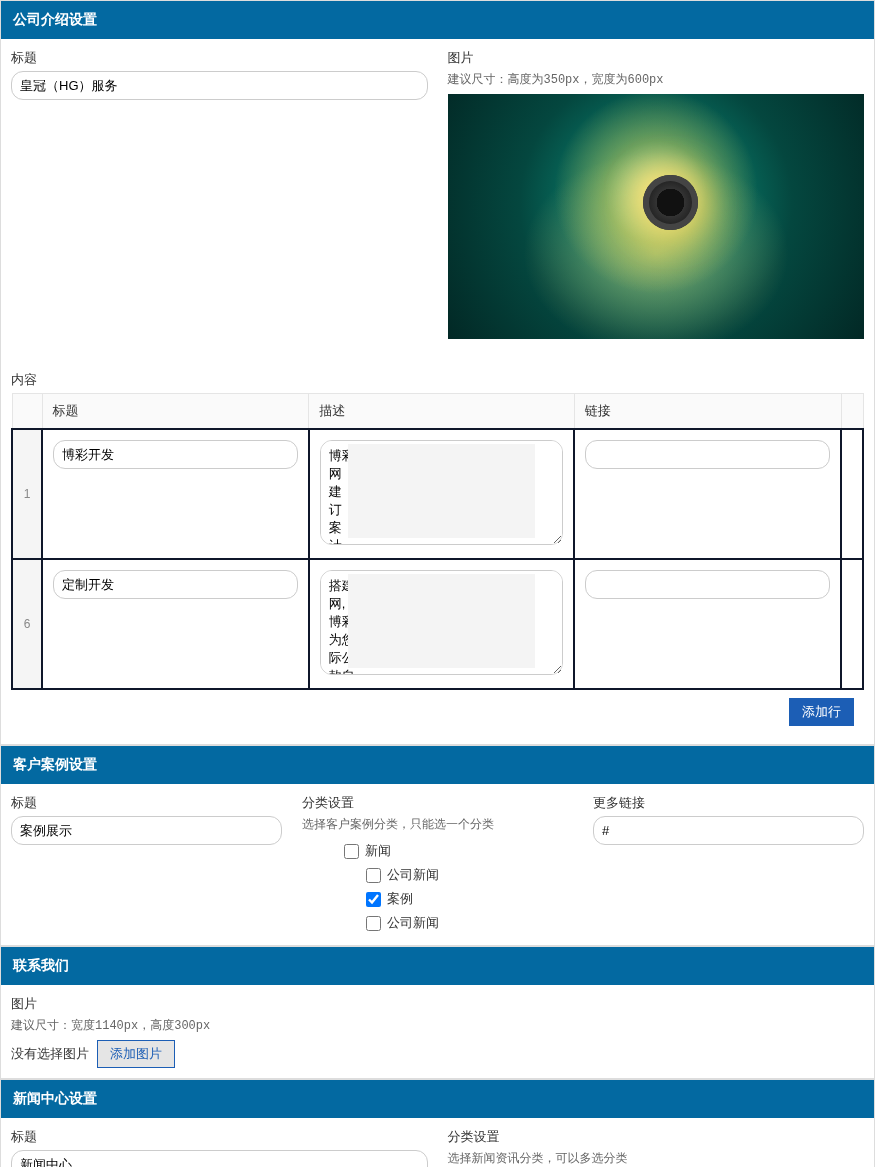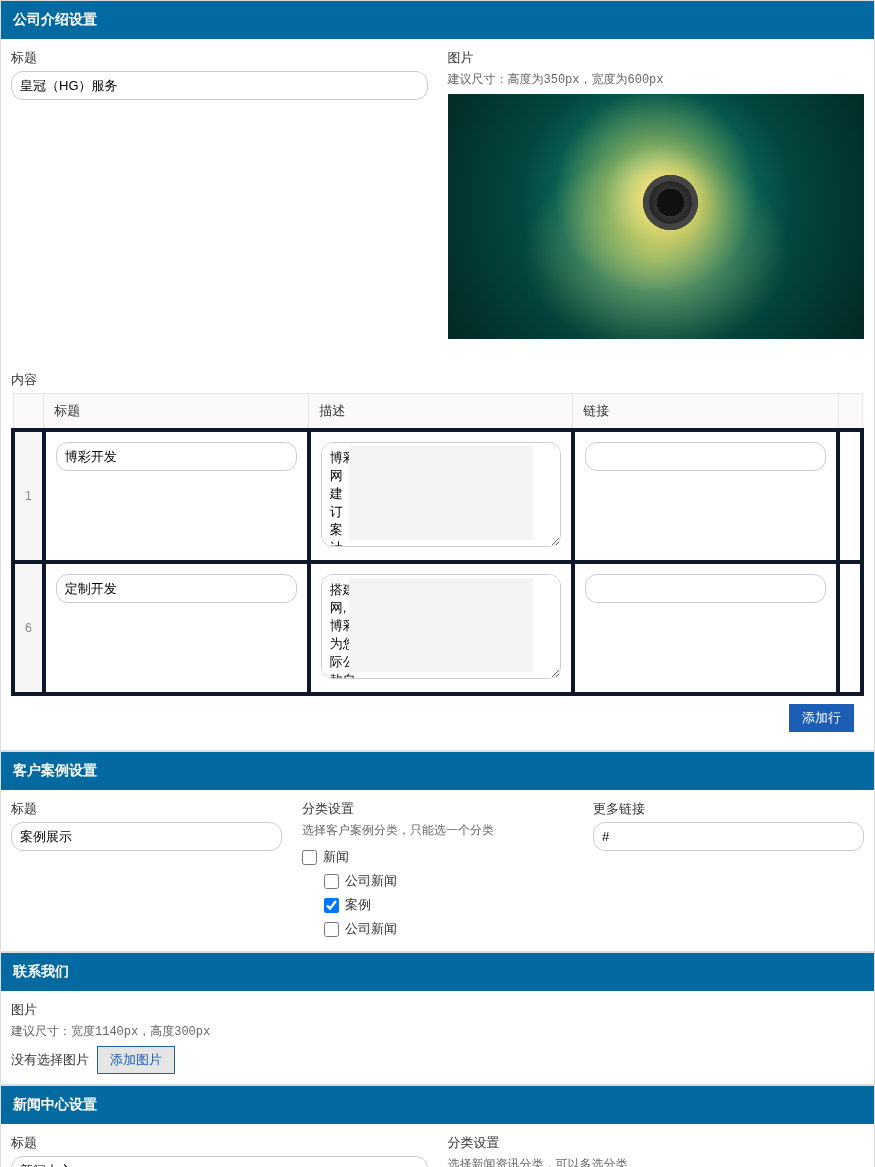--- a/index.html
+++ b/index.html
@@ -27,28 +27,28 @@
     radial-gradient(ellipse at 50% 65%, rgba(255,230,120,0.5) 0, transparent 45%);
 }
 .image-preview::after{
   content:""; position:absolute; left:47%; top:33%; width:55px; height:55px; border-radius:50%;
   background: radial-gradient(circle, #111 35%, #333 36%, #222 60%);
   box-shadow: 0 0 30px 10px rgba(255,220,100,0.7), inset 0 0 0 6px #444;
 }
 .content-section { padding: 10px; }
 .table { width: 100%; border-collapse: collapse; }
 .table th { text-align: left; font-weight: normal; padding: 8px 10px; border: 1px solid #e5e5e5; background: #fafafa; font-size: 13px; }
-.table td { padding: 10px; border: 4px solid #0f172a; vertical-align: top; }
+.table td { padding: 10px; border: 2px solid #0f172a; vertical-align: top; }
 .table td.row-num { background: #f5f5f5; text-align: center; vertical-align: middle; color: #888; font-size: 12px; width: 30px; }
 .btn { display: inline-block; border: 1px solid #ccc; border-radius: 0; padding: 4px 12px; font-size: 13px; cursor: pointer; background: #fff; }
 .btn-primary { background: #1c5eb5; color: #fff; border-color: #1c5eb5; }
 .btn-outline { background: #e5e5e5; color: #1c5eb5; border-color: #1c5eb5; }
 .text-right { text-align: right; padding: 8px 10px; }
 .checkbox-list { margin-top: 6px; }
-.checkbox-list label { display: flex; align-items: center; gap: 6px; padding: 3px 0; font-size: 13px; }
+.checkbox-list label { display: flex; align-items: center; gap: 6px; padding: 3px 0; font-size: 13px; margin-left: 42px; }
 .checkbox-list .nested { padding-left: 22px; }
 input[type="checkbox"] { width: 15px; height: 15px; }
 .inline-row { display: flex; align-items: center; gap: 8px; }
 .three-col { display: flex; gap: 20px; padding: 10px; }
 .three-col > div { flex: 1; }
 .redacted-block{ position:absolute; background:#f4f4f4; }
 .textarea-wrap{ position:relative; }
 </style>
 </head>
 <body>

